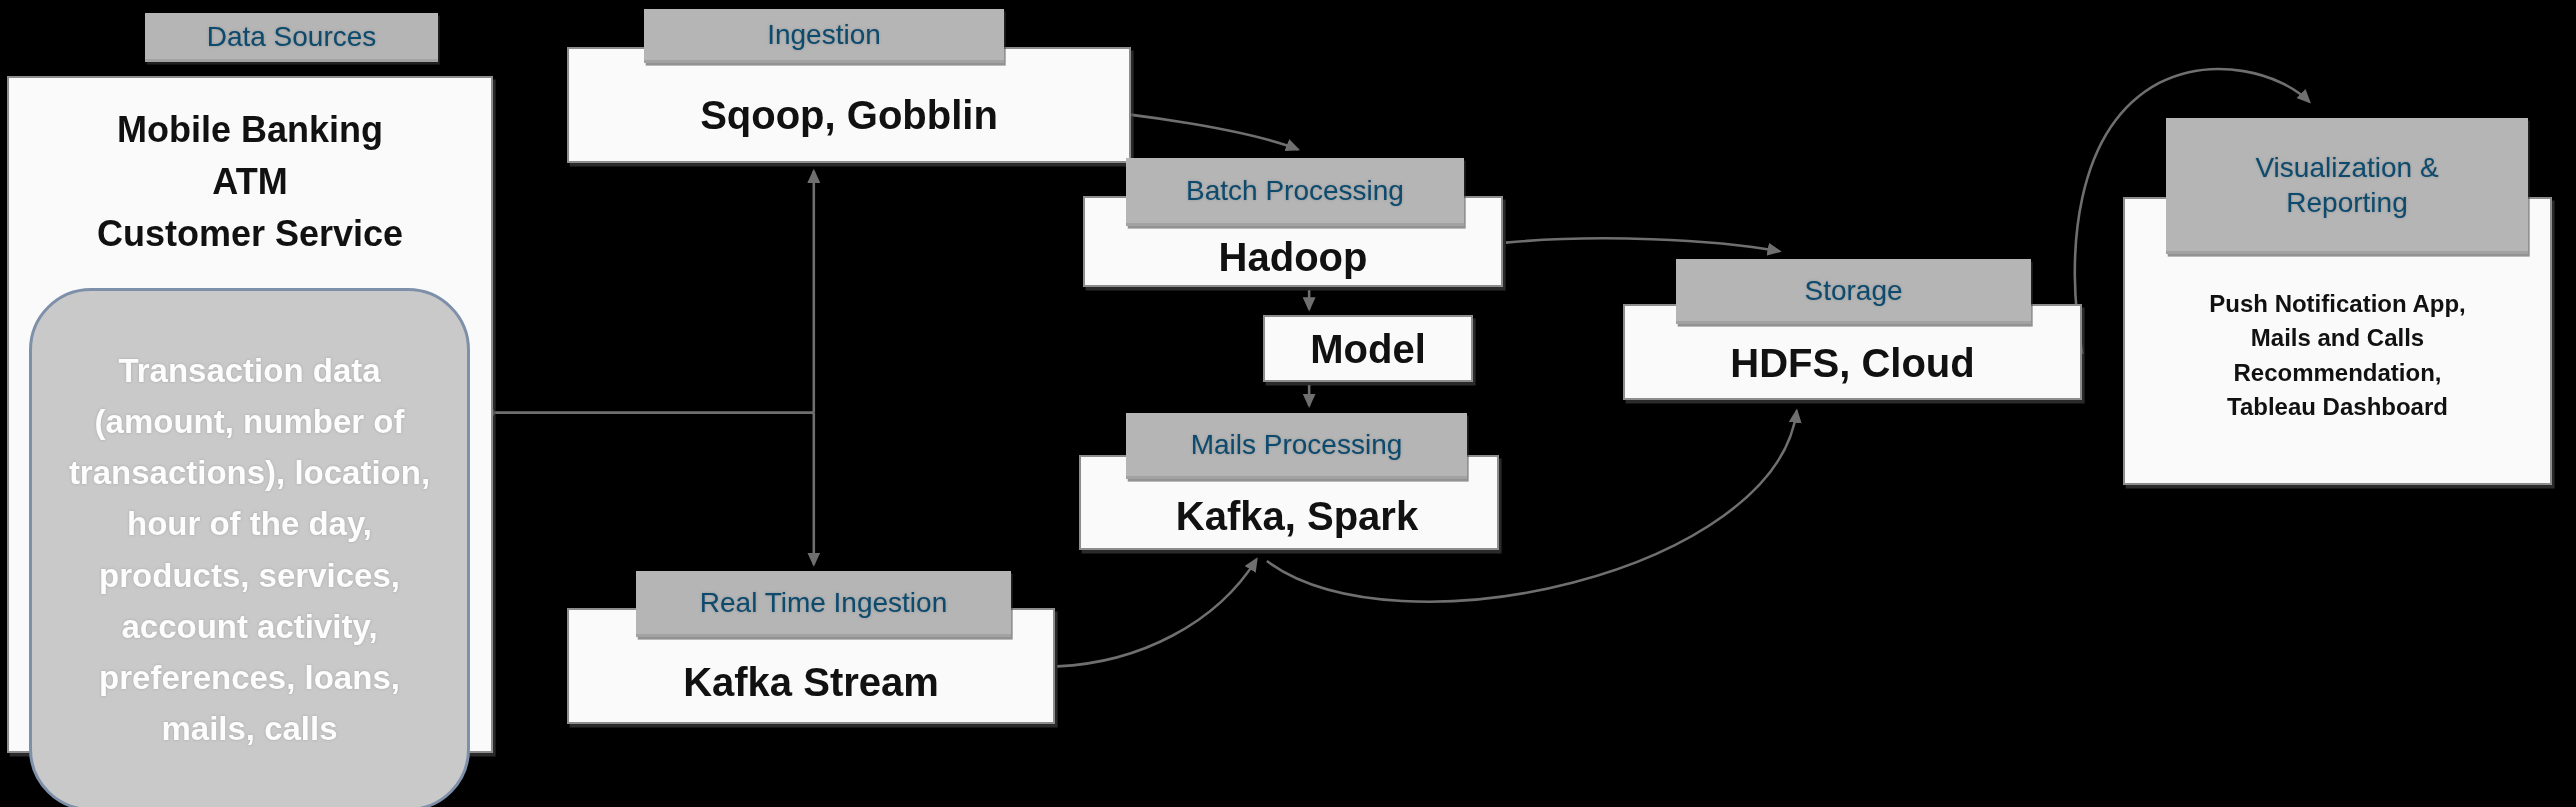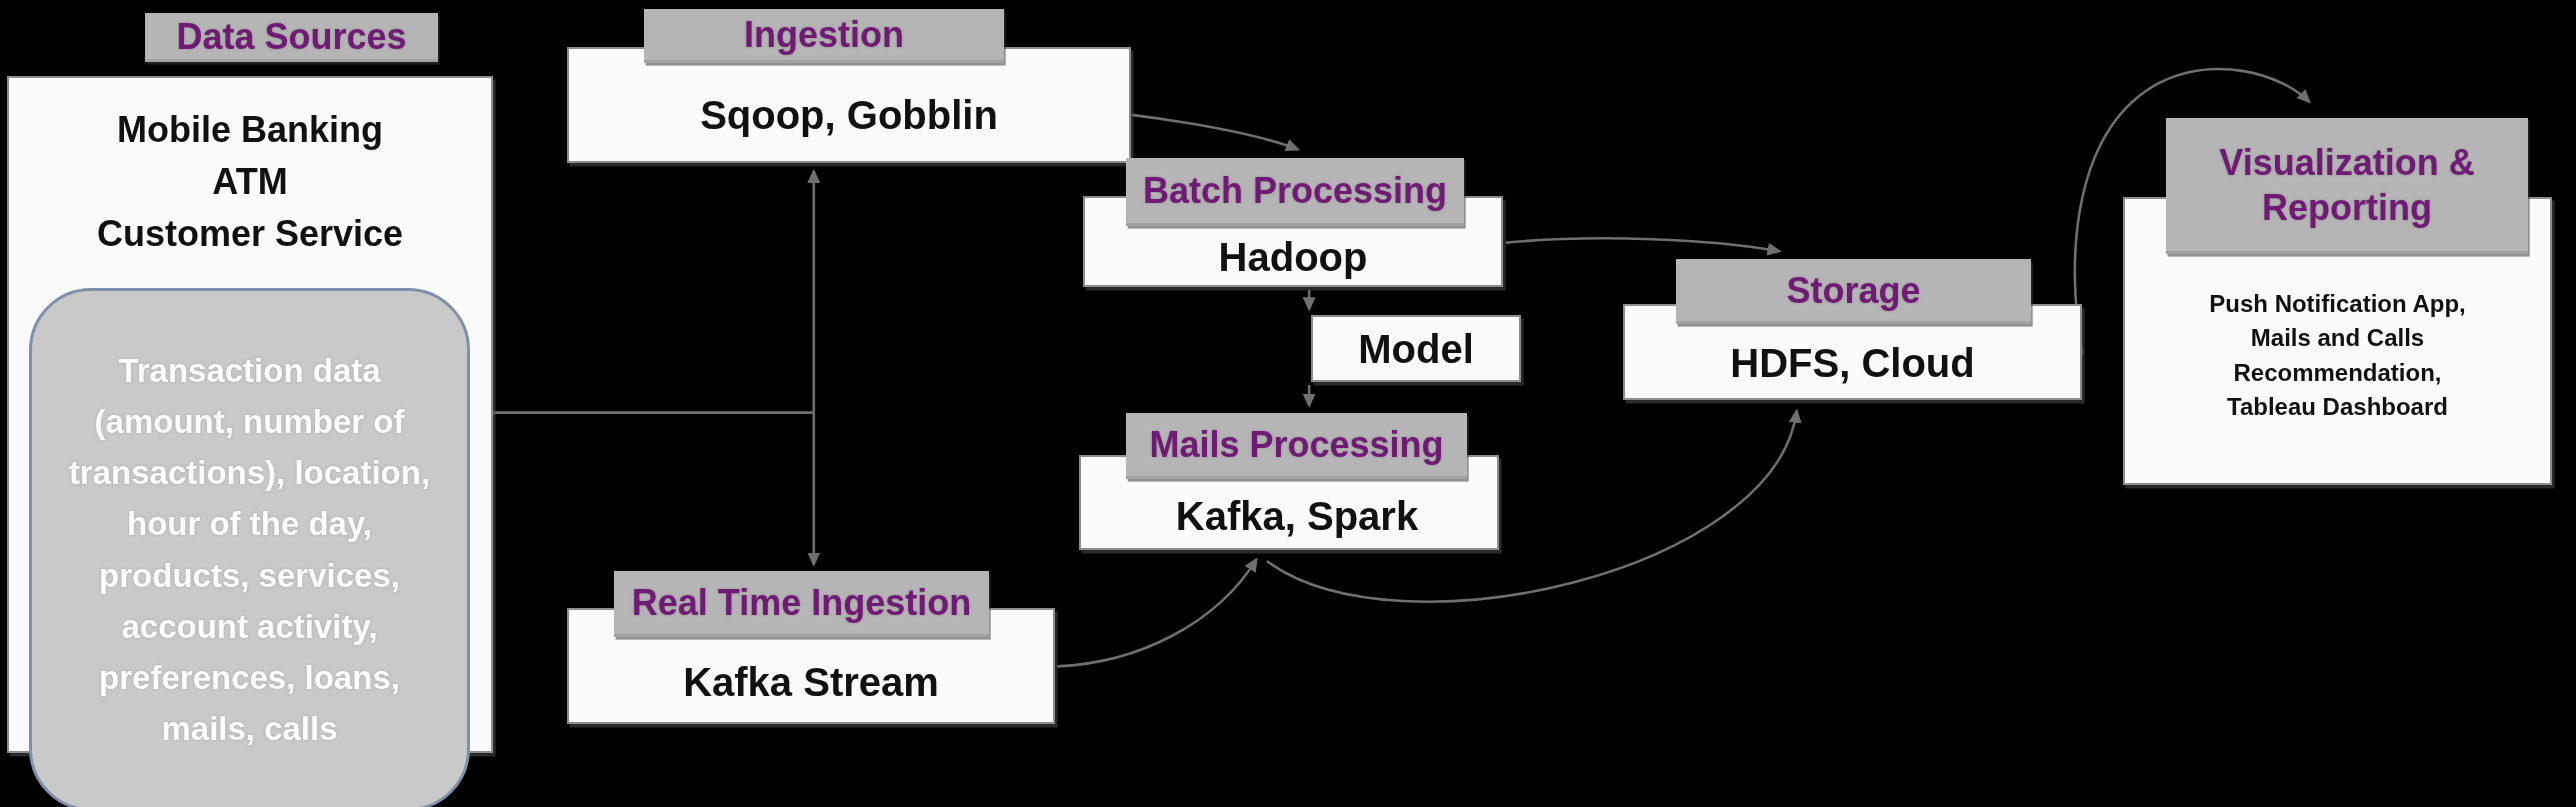--- a/index.html
+++ b/index.html
@@ -14,21 +14,21 @@
     box-shadow:2.6px 3.5px 0 rgba(70,70,70,.6);z-index:2;
   }
   .node .body{
     color:#111;font-size:40px;font-weight:600;text-align:center;
     line-height:1.45;white-space:pre-line;
   }
   
   .tab{
     position:absolute;background:#b5b5b5;z-index:3;
     display:flex;align-items:center;justify-content:center;
-    color:#701a75;font-size:36px;font-weight:700;text-align:center;
+    color:#0c4a6e;font-size:28px;font-weight:400;text-align:center;
     line-height:1.25;white-space:pre-line;box-sizing:border-box;
     border-bottom:3.5px solid #a2a2a2;box-shadow:1.7px 2.6px 0 rgba(60,60,60,.55);
     text-shadow:0 0 2.6px rgba(120,120,120,.6);
   }
   
   #ds-box      {left:7px;   top:76px;  width:486px; height:677px; align-items:flex-start;}
   #ds-header   {left:145px; top:13px;  width:293px; height:49px;}
   #ds-body     {margin-top:26px;font-size:36px;}
   #ds-note{
     position:absolute;left:29px;top:280px;width:441px;height:523px;z-index:4;
@@ -38,25 +38,25 @@
     margin-top:8px;
   }
   #ds-note .note-text{
     color:#fdfdfd;font-size:33px;font-weight:600;text-align:center;line-height:1.55;
     text-shadow:0 0 2.6px rgba(130,130,130,.5);
   }
   #ing-box     {left:567px;  top:47px;  width:564px; height:116px; padding-top:19px;}
   #ing-header  {left:644px;  top:8.6px;  width:360px; height:54px;}
   #batch-box   {left:1083px; top:196px; width:420px; height:91px; padding-top:31px;}
   #batch-header{left:1126px; top:158px; width:338px; height:68px;}
-  #model-box   {left:1311px; top:315px; width:210px; height:67px;}
+  #model-box   {left:1263px; top:315px; width:210px; height:67px;}
   #stream-box  {left:1079px; top:455px; width:420px; height:95px; padding-top:26px;padding-left:16px;}
   #stream-header{left:1126px;top:413px; width:341px; height:66px;}
   #rt-box      {left:567px;  top:608px; width:488px; height:116px; padding-top:31px;}
-  #rt-header   {left:614px;  top:571px; width:375px; height:66px;}
+  #rt-header   {left:636px;  top:571px; width:375px; height:66px;}
   #sto-box     {left:1623px; top:304px; width:459px; height:96px; padding-top:21px;}
   #sto-header  {left:1676px; top:259px; width:355px; height:65px;}
   #viz-box     {left:2123px; top:197px; width:429px; height:288px; padding-top:29px;}
   #viz-header  {left:2166px; top:118px; width:362px; height:136px;}
   #viz-box .body{font-size:24px;line-height:1.42;}
   #model-box .body{font-size:40px;}
   
   #wires{position:absolute;left:0;top:0;width:2576px;height:808px;z-index:1;pointer-events:none;}
 </style>
 </head>

